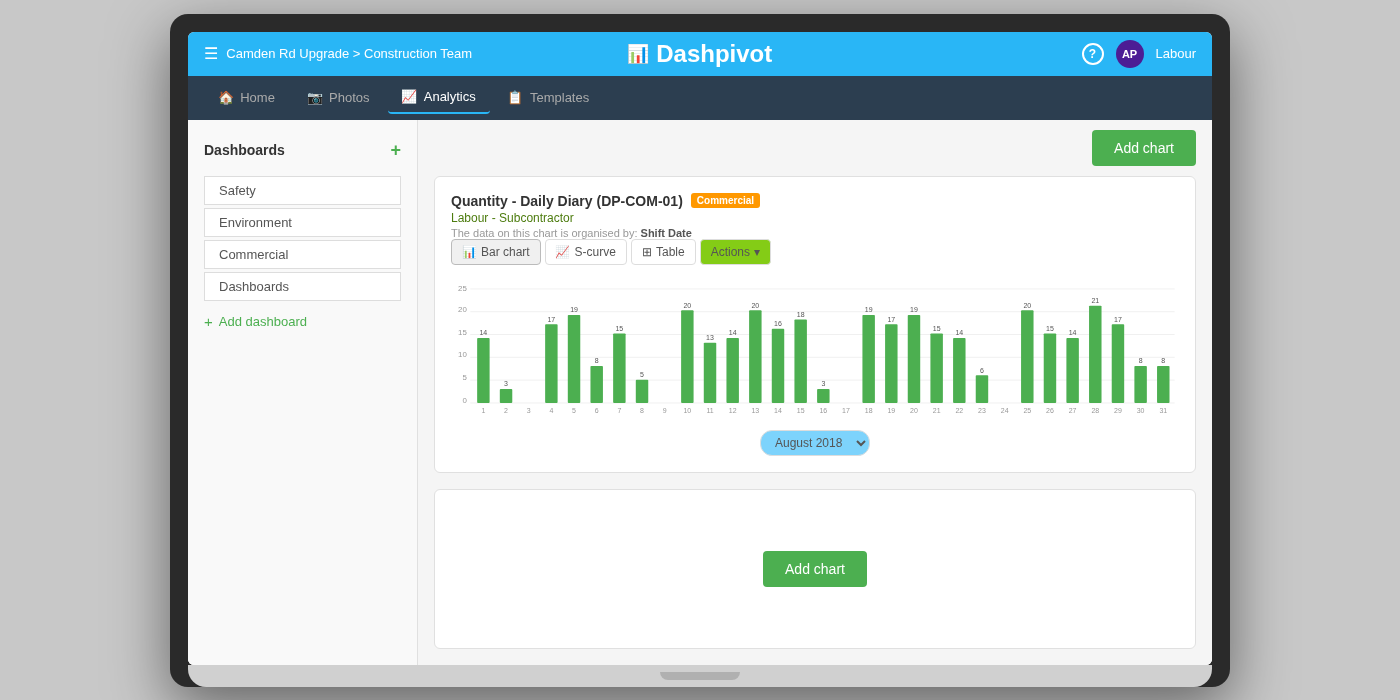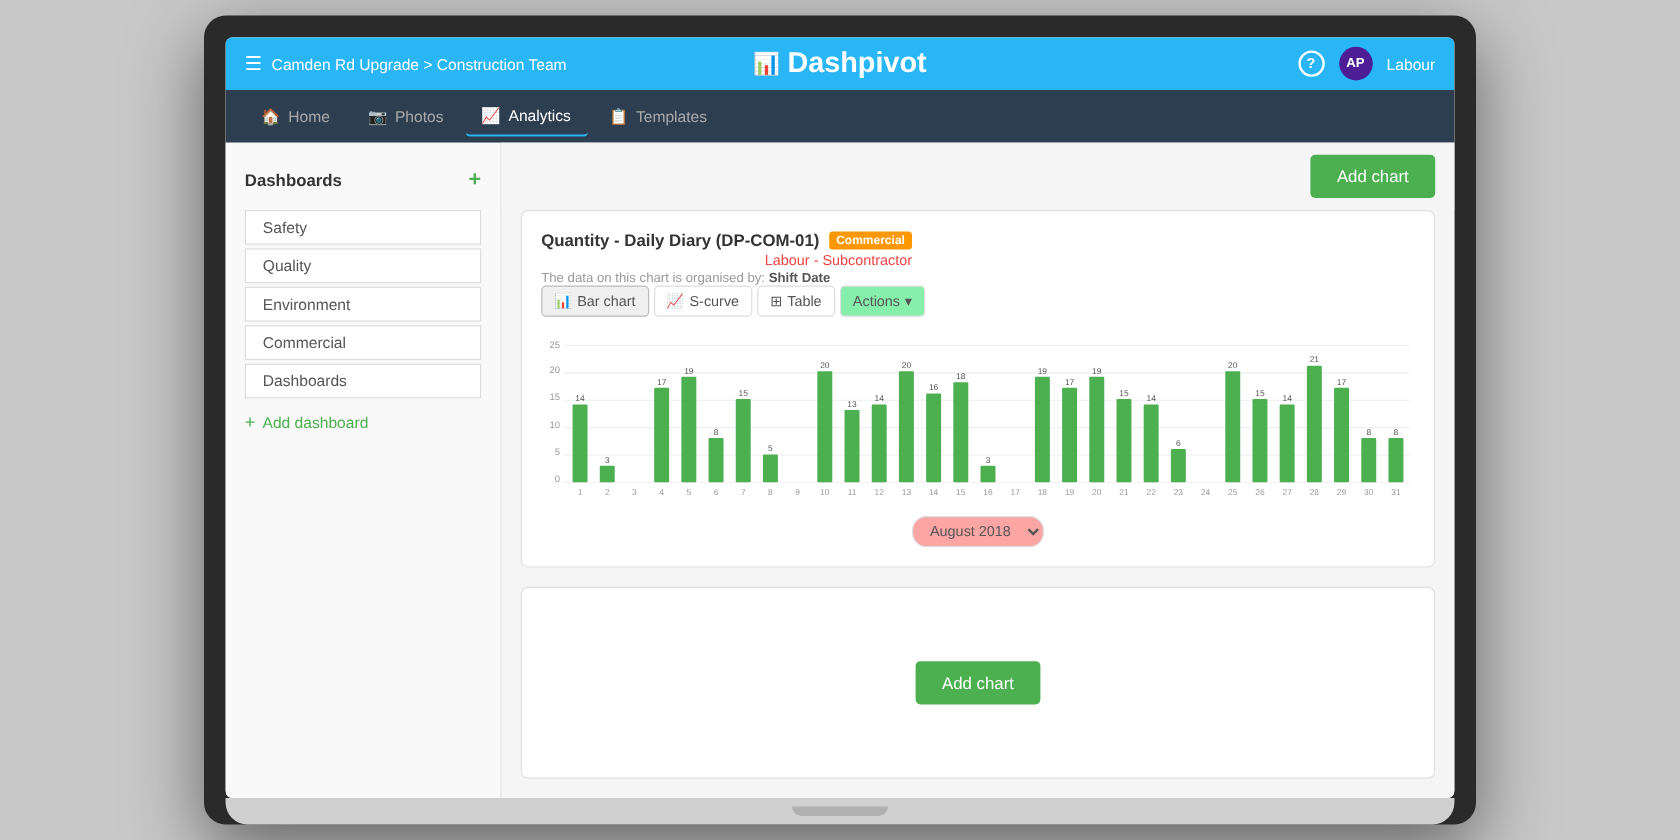--- a/index.html
+++ b/index.html
@@ -217,23 +217,22 @@
     .commercial-badge {
       background: #ff9800;
       color: white;
       font-size: 10px;
       padding: 2px 6px;
       border-radius: 3px;
       font-weight: 600;
     }
     .chart-subtitle {
       font-size: 12px;
-      color: #ef4444;
+      color: #4d7c0f;
       margin-top: 2px;
-      text-align: right;
     }
     .chart-org-text {
       font-size: 11px;
       color: #999;
       margin-top: 2px;
     }
     .chart-org-text strong { color: #555; margin-top: 30px; }
     .chart-controls {
       display: flex;
       align-items: center;
@@ -255,21 +254,21 @@
       background: #f0f0f0;
       border-color: #bbb;
     }
     .actions-btn {
       display: flex;
       align-items: center;
       gap: 4px;
       padding: 5px 10px;
       border: 1px solid #ddd;
       border-radius: 4px;
-      background: #86efac;
+      background: #84cc16;
       font-size: 12px;
       color: #555;
       cursor: pointer;
     }
 
     
     .bar-chart-container {
       margin-top: 8px;
       position: relative;
     }
@@ -281,21 +280,21 @@
       display: flex;
       justify-content: center;
       margin-top: 8px;
     }
     .month-select {
       padding: 4px 10px;
       border: 1px solid #ddd;
       border-radius: 12px;
       font-size: 12px;
       color: #555;
-      background: #fca5a5;
+      background: #7dd3fc;
       cursor: pointer;
     }
 
     
     .chart-card-empty {
       background: white;
       margin: 0 16px 16px 16px;
       border-radius: 6px;
       border: 1px solid #e0e0e0;
       padding: 60px 16px;
@@ -357,21 +356,20 @@
     </div>
 
     <div class="main-content">
 
       <div class="sidebar">
         <div class="sidebar-header">
           <span class="sidebar-title">Dashboards</span>
           <span class="sidebar-add-btn">+</span>
         </div>
         <button class="sidebar-item-btn">Safety</button>
-        <button class="sidebar-item-btn">Quality</button>
         <button class="sidebar-item-btn">Environment</button>
         <button class="sidebar-item-btn">Commercial</button>
         <button class="sidebar-item-btn">Dashboards</button>
         <div class="add-dashboard-btn">
           <span style="color:#4caf50; font-size:15px;">+</span>
           <span>Add dashboard</span>
         </div>
       </div>
 
       <div class="chart-area">

